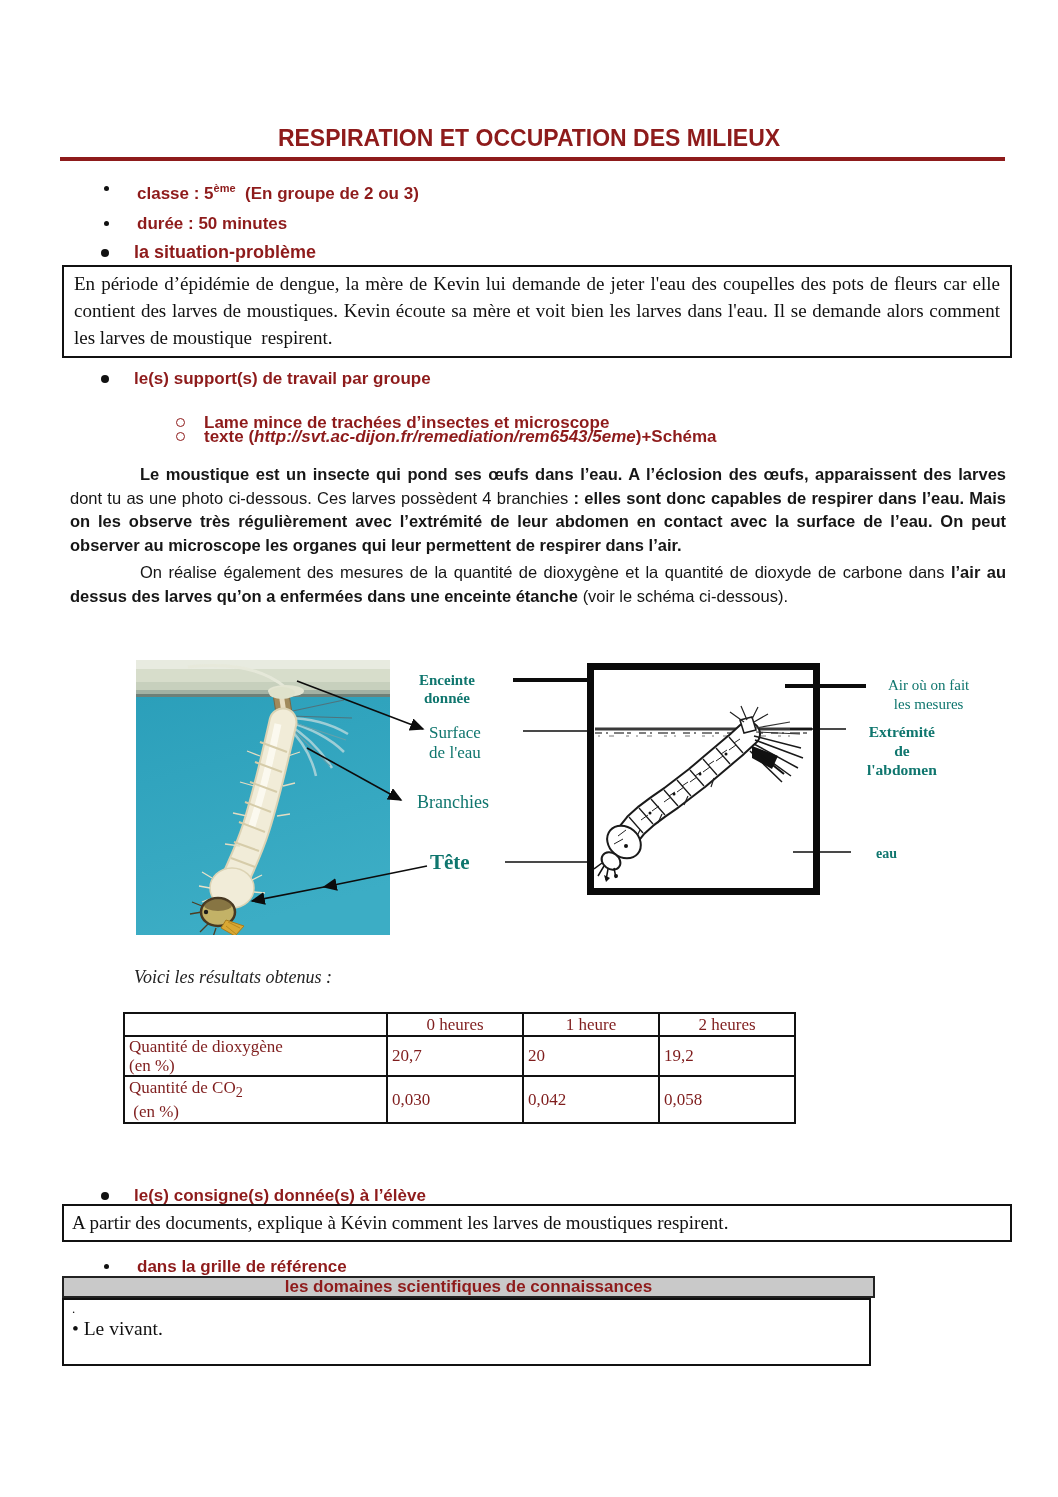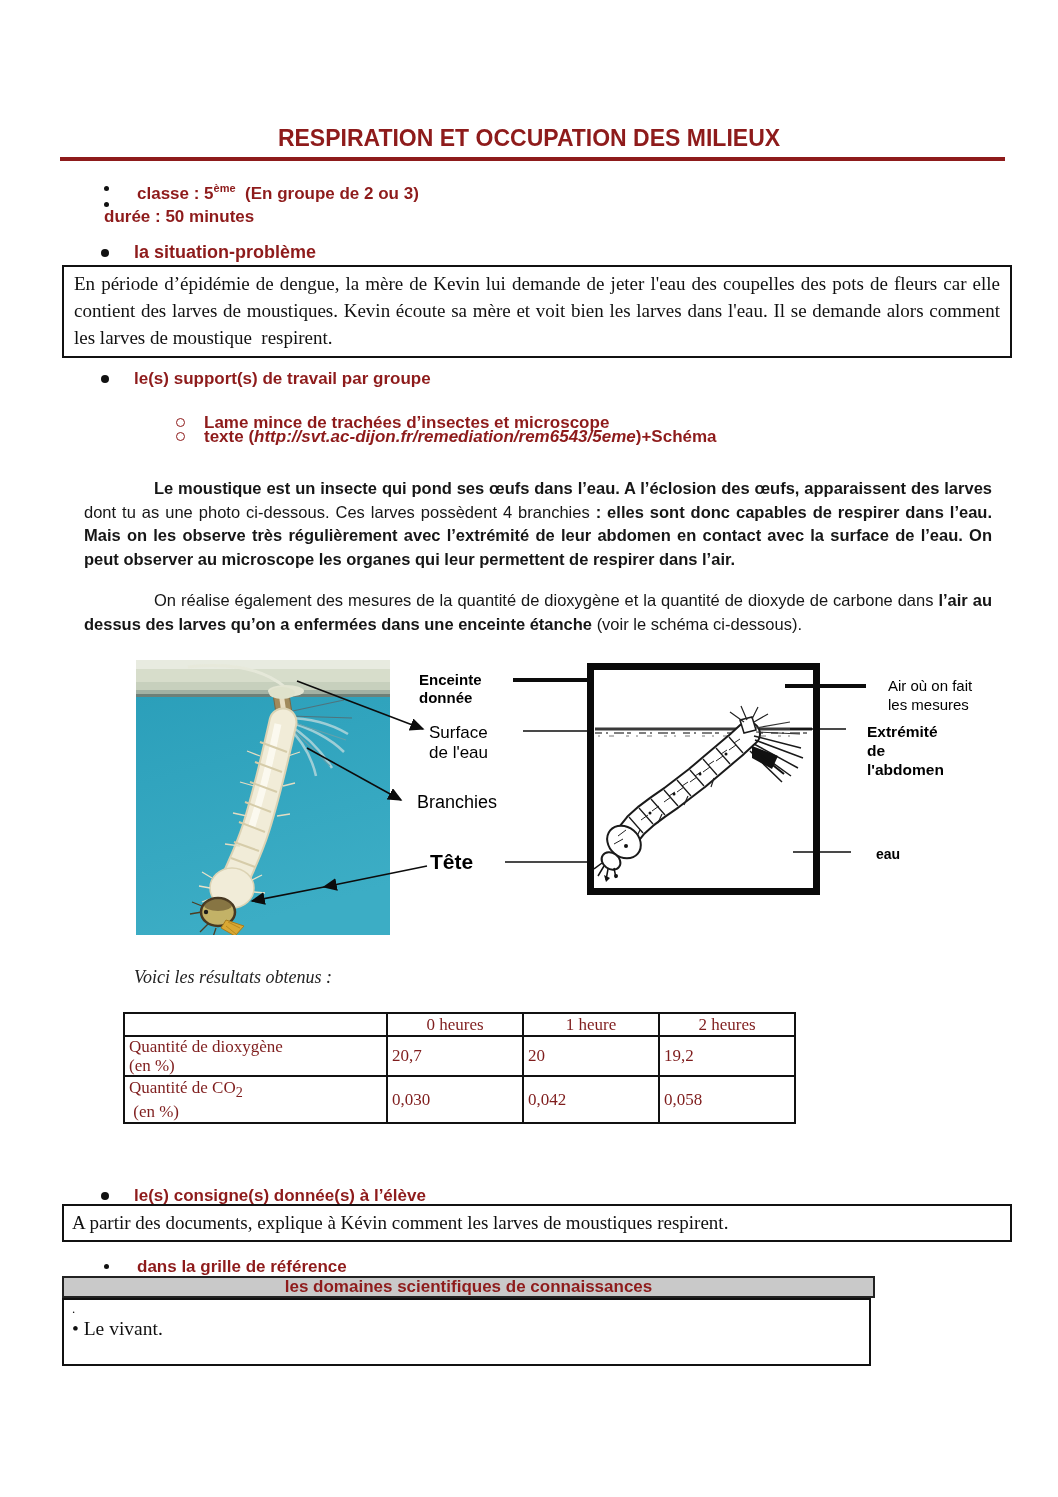--- a/index.html
+++ b/index.html
@@ -19,28 +19,28 @@
   .btxt{font-weight:bold;color:#8e1b1b;font-size:17px;line-height:19px;}
   .btxt sup{font-size:11px;} .h18{font-size:18px;}
   
   .kbox{position:absolute;border:2px solid #111;background:#fff;
     font-family:"Liberation Serif",serif;font-size:19px;line-height:27px;color:#111;}
   .situation{top:265px;left:62px;width:926px;padding:3px 10px 5px 10px;text-align:justify;white-space:pre-wrap;}
   .consigne{top:1204px;left:62px;width:930px;padding:3px 8px 4px 8px;}
   
   .intro{position:absolute;top:459px;left:66px;width:944px;font-size:16.5px;line-height:23.5px;
     text-align:justify;color:#161616;}
-  .intro p{margin:18px;text-indent:70px;}
+  .intro p{margin:4px;text-indent:70px;}
   .bseg{font-weight:bold;}
   .it{font-style:italic;}
   
   .figure{position:absolute;top:640px;left:0;width:1058px;height:322px;}
   .photo{position:absolute;left:136px;top:20px;width:254px;height:275px;}
   .schema{position:absolute;left:587px;top:23px;width:219px;height:218px;border:7px solid #0a0a0a;background:#fff;}
-  .flabel{position:absolute;font-family:Liberation Sans, sans-serif;color:#000000;}
+  .flabel{position:absolute;font-family:Liberation Serif, serif;color:#0f766e;text-align:center;}
   .lab-enceinte{left:419px;top:31px;font-size:15px;line-height:18px;font-weight:bold;}
   .lab-surface{left:429px;top:83px;font-size:17px;line-height:20px;}
   .lab-branchies{left:417px;top:152px;font-size:18px;}
   .lab-tete{left:430px;top:210px;font-size:21px;font-weight:bold;}
   .lab-air{left:888px;top:36px;font-size:15px;line-height:19px;}
   .lab-extremite{left:867px;top:82px;font-size:15.5px;line-height:19px;font-weight:bold;}
   .lab-eau{left:876px;top:206px;font-size:14px;font-weight:bold;}
   .overlay{position:absolute;inset:0;pointer-events:none;}
   
   .voici{position:absolute;top:967px;left:134px;font-family:"Liberation Serif",serif;
@@ -66,21 +66,21 @@
 
 <div class="page">
 
   <div class="doc-title">RESPIRATION ET OCCUPATION DES MILIEUX</div>
   <div class="title-rule"></div>
 
   <div class="brow" style="left:104px;top:179px;text-align:right;">
     <span class="dot-sm"></span>
     <span class="btxt"><span>classe : 5</span><sup>ème</sup><span class="pre">  (En groupe de 2 ou 3)</span></span>
   </div>
-  <div class="brow" style="left:104px;top:195px;flex-direction:column;">
+  <div class="brow" style="left:104px;top:214px;">
     <span class="dot-sm"></span>
     <span class="btxt">durée : 50 minutes</span>
   </div>
 
   <div class="brow" style="left:101px;top:243px;">
     <span class="dot-lg"></span>
     <span class="btxt h18">la situation-problème</span>
   </div>
   <div class="kbox situation">En période d’épidémie de dengue, la mère de Kevin lui demande de jeter l'eau des coupelles des pots de fleurs car elle contient des larves de moustiques. Kevin écoute sa mère et voit bien les larves dans l'eau. Il se demande alors comment les larves de moustique  respirent.</div>
 

